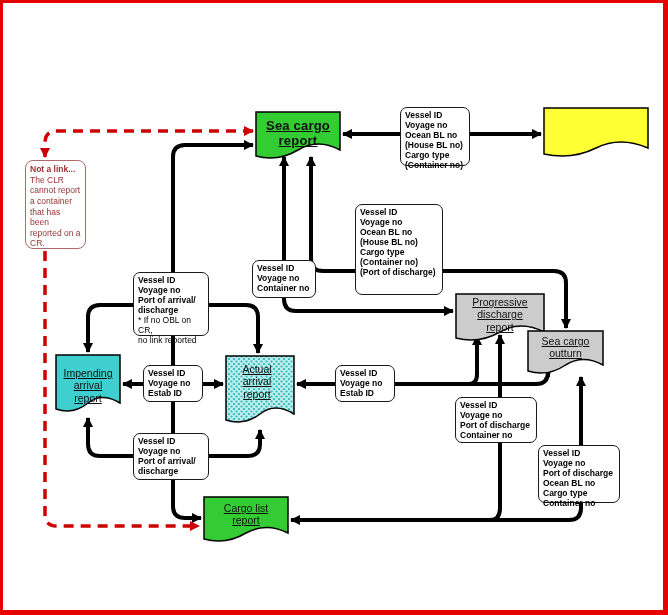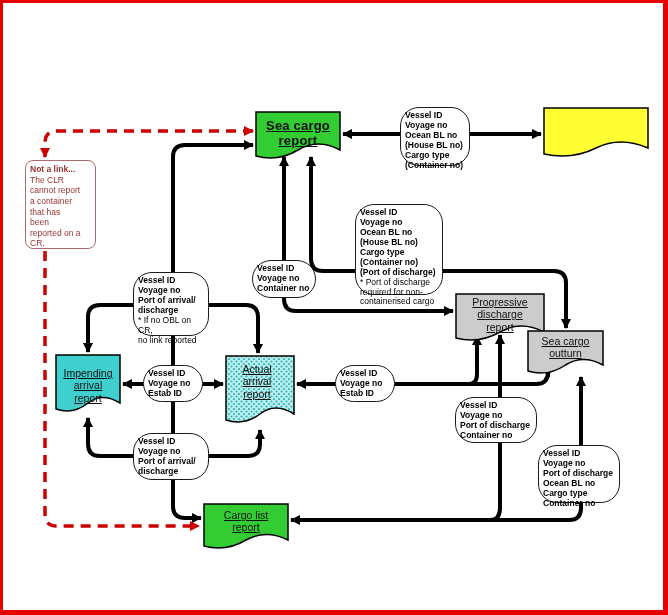--- a/index.html
+++ b/index.html
@@ -11,21 +11,21 @@
   #wires{position:absolute;left:0;top:0;width:668px;height:615px;z-index:1;}
   .doc-node{position:absolute;z-index:2;}
   .doc-node svg{position:absolute;left:0;top:0;}
   .doc-text{
     position:relative;z-index:2;text-align:center;color:#101010;
     font-size:10.5px;line-height:1.18;white-space:pre-line;text-decoration:underline;
   }
   .doc-text.big{font-size:13px;font-weight:bold;letter-spacing:0.2px;}
   .lbox{
     position:absolute;z-index:3;background:#ffffff;border:1px solid #1a1a1a;
-    border-radius:19px;box-sizing:border-box;padding:3px 2px 2px 4px;
+    border-radius:7px;box-sizing:border-box;padding:3px 2px 2px 4px;
     font-size:8.5px;line-height:1.17;font-weight:bold;color:#000;
   }
   .lbox .fields,.lbox .note{display:block;white-space:pre-line;}
   .lbox .note{font-weight:normal;}
   .notebox{
     position:absolute;z-index:3;background:#fff;border:1px solid #b06a6a;
     border-radius:8px;box-sizing:border-box;padding:3px 2px 2px 4px;
     color:#993333;font-size:8.5px;line-height:1.25;
   }
   .notebox .ntitle{display:block;font-weight:bold;white-space:pre-line;}
@@ -119,21 +119,21 @@
           <circle cx="4" cy="4" r="1.1" fill="#2FB9B9"></circle>
         </pattern>
       </defs>
       <path d="M1 1 H69 V59 Q50 47 35 59 Q19 71 1 65 Z" fill="url(#aarDots)" stroke="#000" stroke-width="1.5"></path>
     </svg>
     <div class="doc-text" style="padding-top:8px;">Actual
 arrival
 report</div>
   </div>
 
-  <div class="doc-node" style="left:200px;top:493px;width:86px;height:50px;margin-top:7px;">
+  <div class="doc-node" style="left:200px;top:493px;width:86px;height:50px;">
     <svg width="86" height="50">
       <path d="M1 1 H85 V37 Q63 26 43 37 Q23 49 1 43 Z" fill="#33CC33" stroke="#000" stroke-width="1.5"></path>
     </svg>
     <div class="doc-text" style="padding-top:6px;">Cargo list
 report</div>
   </div>
 
   <div class="lbox" style="left:397px;top:104px;width:70px;height:59px;">
     <span class="fields">Vessel ID
 Voyage no
@@ -144,23 +144,20 @@
   </div>
 
   <div class="lbox" style="left:352px;top:201px;width:88px;height:91px;">
     <span class="fields">Vessel ID
 Voyage no
 Ocean BL no
 (House BL no)
 Cargo type
 (Container no)
 (Port of discharge)</span>
-    <span class="note">* Port of discharge
-required for non-
-containerised cargo</span>
   </div>
 
   <div class="lbox" style="left:249px;top:257px;width:64px;height:38px;">
     <span class="fields">Vessel ID
 Voyage no
 Container no</span>
   </div>
 
   <div class="lbox" style="left:130px;top:269px;width:76px;height:64px;">
     <span class="fields">Vessel ID
@@ -199,21 +196,21 @@
 
   <div class="lbox" style="left:535px;top:442px;width:82px;height:58px;">
     <span class="fields">Vessel ID
 Voyage no
 Port of discharge
 Ocean BL no
 Cargo type
 Container no</span>
   </div>
 
-  <div class="notebox" style="left:22px;top:157px;width:71px;height:89px;">
+  <div class="notebox" style="left:22px;top:157px;width:61px;height:89px;">
     <span class="ntitle">Not a link...</span>
     <span class="nbody">The CLR
 cannot report
 a container
 that has
 been
 reported on a
 CR.</span>
   </div>
 

